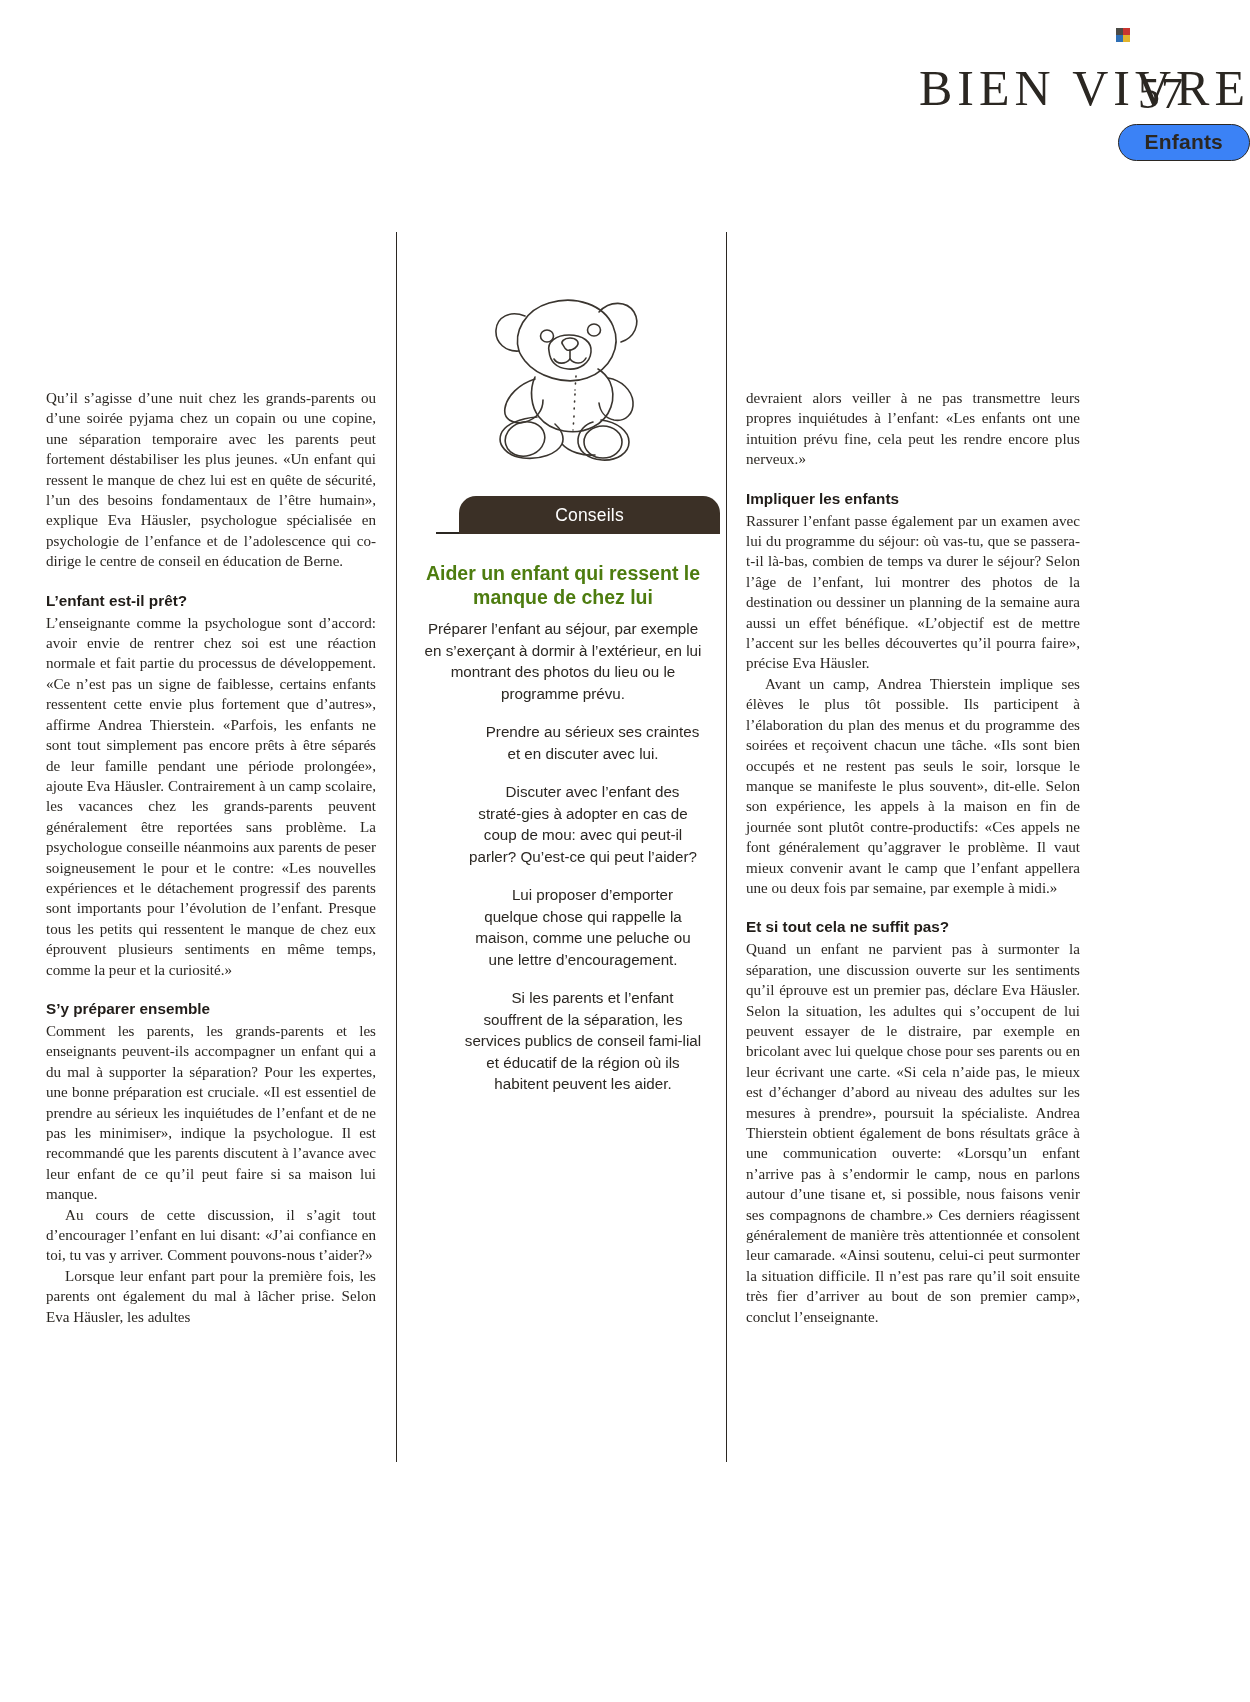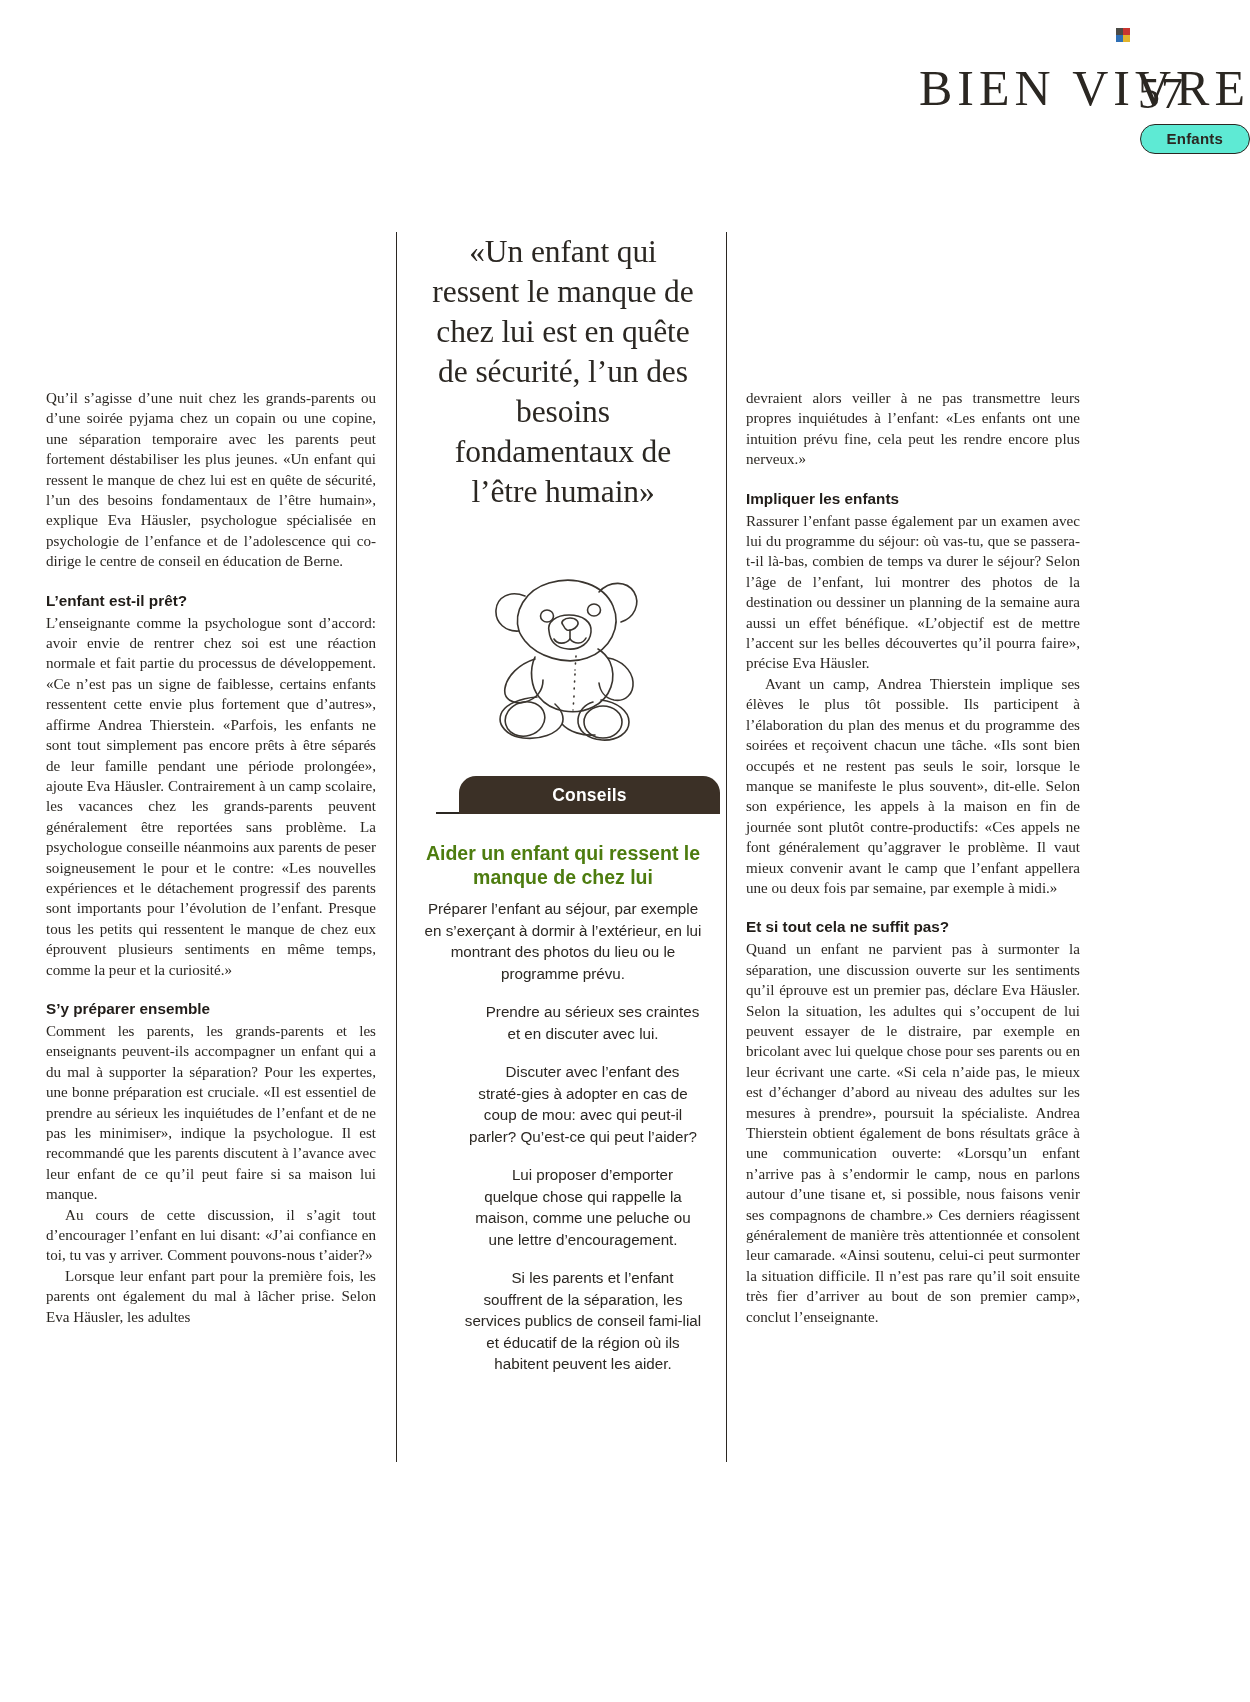--- a/index.html
+++ b/index.html
@@ -59,25 +59,25 @@
     color: #2b2722;
     line-height: 1.05;
   }
   .masthead-pill {
     display: inline-block;
     margin-top: 9px;
     padding: 5px 26px 6px;
     border: 1.4px solid #2b2722;
     border-radius: 22px;
     font-family: "Liberation Sans", "DejaVu Sans", sans-serif;
-    font-size: 15px;
+    font-size: 21px;
     font-weight: 700;
     letter-spacing: 0.2px;
     color: #2b2722;
-    background: #5eead4;
+    background: #3b82f6;
   }
   .folio {
     position: absolute;
     top: 68px;
     right: 66px;
     font-family: "Liberation Serif", "DejaVu Serif", serif;
     font-size: 44px;
     color: #2b2722;
     letter-spacing: 1px;
   }
@@ -167,21 +167,21 @@
     bottom: 0;
     height: 38px;
     background: #3b3026;
     border-top-left-radius: 17px;
     border-top-right-radius: 17px;
     display: flex;
     align-items: center;
     justify-content: center;
     color: #ffffff;
     font-family: "Liberation Sans", "DejaVu Sans", sans-serif;
-    font-weight: 700;
+    font-weight: 400;
     font-size: 17.5px;
     letter-spacing: 0.2px;
   }
 
   
   .tips-heading {
     font-family: "Liberation Sans", "DejaVu Sans", sans-serif;
     font-weight: 700;
     font-size: 19.5px;
     line-height: 23.5px;
@@ -226,21 +226,20 @@
       <h3 class="subhead">L’enfant est-il prêt?</h3>
       <p class="">L’enseignante comme la psychologue sont d’accord: avoir envie de rentrer chez soi est une réaction normale et fait partie du processus de développement. «Ce n’est pas un signe de faiblesse, certains enfants ressentent cette envie plus fortement que d’autres», affirme Andrea Thierstein. «Parfois, les enfants ne sont tout simplement pas encore prêts à être séparés de leur famille pendant une période prolongée», ajoute Eva Häusler. Contrairement à un camp scolaire, les vacances chez les grands-parents peuvent généralement être reportées sans problème. La psychologue conseille néanmoins aux parents de peser soigneusement le pour et le contre: «Les nouvelles expériences et le détachement progressif des parents sont importants pour l’évolution de l’enfant. Presque tous les petits qui ressentent le manque de chez eux éprouvent plusieurs sentiments en même temps, comme la peur et la curiosité.»</p>
       <h3 class="subhead">S’y préparer ensemble</h3>
       <p class="">Comment les parents, les grands-parents et les enseignants peuvent-ils accompagner un enfant qui a du mal à supporter la séparation? Pour les expertes, une bonne préparation est cruciale. «Il est essentiel de prendre au sérieux les inquiétudes de l’enfant et de ne pas les minimiser», indique la psychologue. Il est recommandé que les parents discutent à l’avance avec leur enfant de ce qu’il peut faire si sa maison lui manque.</p>
       <p class="">Au cours de cette discussion, il s’agit tout d’encourager l’enfant en lui disant: «J’ai confiance en toi, tu vas y arriver. Comment pouvons-nous t’aider?»</p>
       <p class="">Lorsque leur enfant part pour la première fois, les parents ont également du mal à lâcher prise. Selon Eva Häusler, les adultes</p>
     </div>
 
   <div class="col col-mid">
 
-    <div class="pullquote">«Un enfant qui ressent le manque de chez lui est en quête de sécurité, l’un des besoins fondamentaux de l’être humain»</div>
 
     <div class="bear-wrap">
       <svg width="172" height="200" viewBox="0 0 172 200" fill="none" stroke="#3a352f" stroke-width="1.6" stroke-linecap="round" stroke-linejoin="round">
 
         <path d="M48 44 C33 38 20 45 19 58 C18 71 29 80 42 79"></path>
 
         <path d="M122 40 C133 28 150 29 157 40 C164 52 157 66 144 70"></path>
 
         <path d="M42 79 C36 60 48 38 72 31 C99 23 127 33 136 54 C145 75 133 98 110 106 C88 114 60 104 48 89 C45 85 43 82 42 79Z"></path>
 

